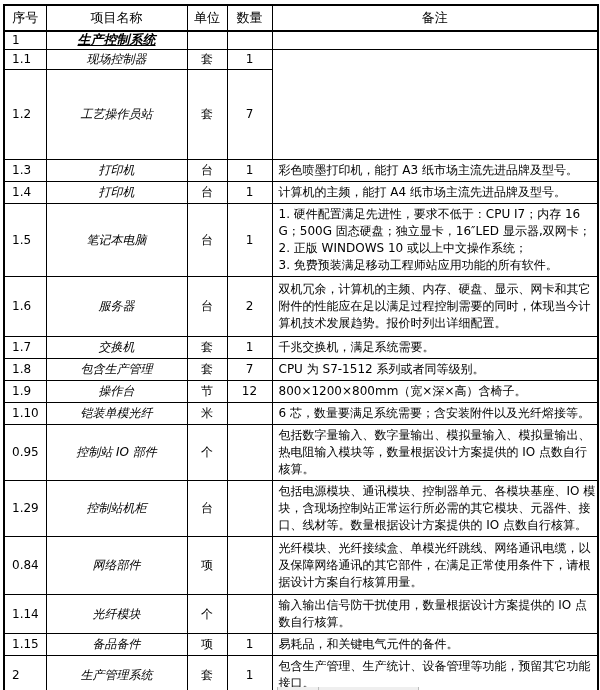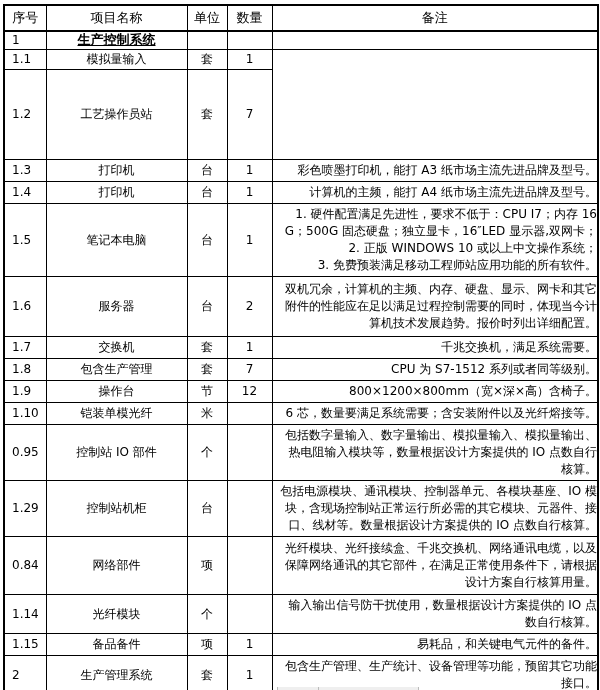--- a/index.html
+++ b/index.html
@@ -20,24 +20,24 @@
     vertical-align: middle;
     overflow: hidden;
     word-break: break-all;
   }
   tr.header-row td {
     font-size: 13px;
     text-align: center;
     border-bottom: 2px solid #000;
   }
   td.c-no   { text-align: left; padding-left: 7px; }
-  td.c-name { text-align: center; padding: 0 2px; }
+  td.c-name { text-align: center; padding: 0 2px; font-style: italic; }
   td.c-unit { text-align: center; }
   td.c-qty  { text-align: center; }
-  td.c-rem  { text-align: right; padding: 2px 0 2px 6px; line-height: 17px; }
+  td.c-rem  { text-align: left; padding: 2px 0 2px 6px; line-height: 17px; }
   td.section-title { font-weight: bold; text-decoration: underline; font-size: 13px; }
 
   .bottom-artifact {
     position: absolute; left: 277px; top: 687px;
     width: 142px; height: 3px;
     background: #efefef;
     border-left: 1px solid #bbb; border-right: 1px solid #bbb;
   }
   .bottom-artifact .divider {
     position: absolute; left: 40px; top: 0; width: 1px; height: 3px; background: #bbb;
@@ -68,21 +68,21 @@
     <tr style="height:18px">
       <td class="c-no">1</td>
       <td class="c-name section-title">生产控制系统</td>
       <td class="c-unit"></td>
       <td class="c-qty"></td>
       <td class="c-rem"></td>
     </tr>
 
     <tr style="height:20px">
       <td class="c-no">1.1</td>
-      <td class="c-name">模拟量输入</td>
+      <td class="c-name">现场控制器</td>
       <td class="c-unit">套</td>
       <td class="c-qty">1</td>
       <td class="c-rem" rowspan="2">
         <div></div>
         <div></div>
       </td>
     </tr>
 
     <tr style="height:90px">
       <td class="c-no">1.2</td>
@@ -173,21 +173,21 @@
       <td class="c-unit">台</td>
       <td class="c-qty"></td>
       <td class="c-rem">包括电源模块、通讯模块、控制器单元、各模块基座、IO 模块，含现场控制站正常运行所必需的其它模块、元器件、接口、线材等。数量根据设计方案提供的 IO 点数自行核算。</td>
     </tr>
 
     <tr style="height:58px">
       <td class="c-no">0.84</td>
       <td class="c-name">网络部件</td>
       <td class="c-unit">项</td>
       <td class="c-qty"></td>
-      <td class="c-rem">光纤模块、光纤接续盒、千兆交换机、网络通讯电缆，以及保障网络通讯的其它部件，在满足正常使用条件下，请根据设计方案自行核算用量。</td>
+      <td class="c-rem">光纤模块、光纤接续盒、单模光纤跳线、网络通讯电缆，以及保障网络通讯的其它部件，在满足正常使用条件下，请根据设计方案自行核算用量。</td>
     </tr>
 
     <tr style="height:35px">
       <td class="c-no">1.14</td>
       <td class="c-name">光纤模块</td>
       <td class="c-unit">个</td>
       <td class="c-qty"></td>
       <td class="c-rem">输入输出信号防干扰使用，数量根据设计方案提供的 IO 点数自行核算。</td>
     </tr>
 

